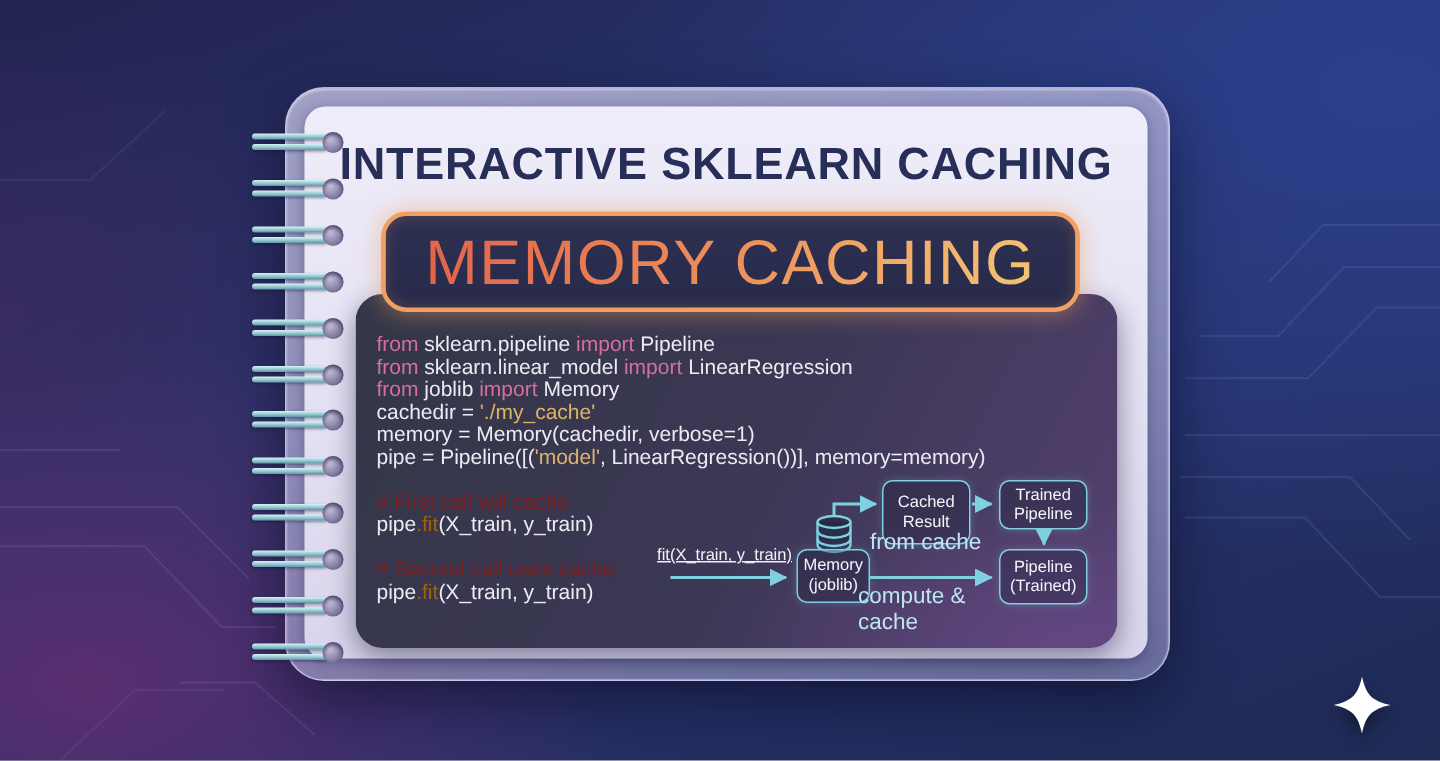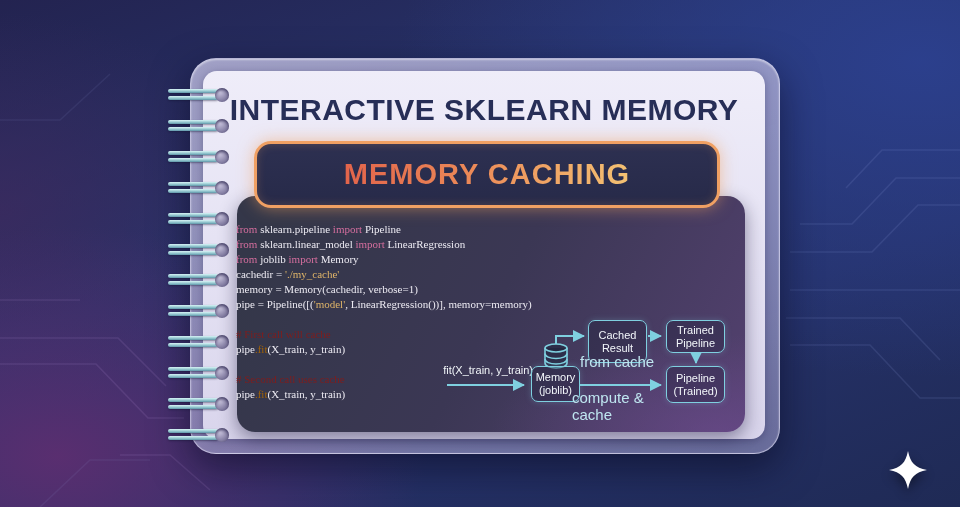--- a/index.html
+++ b/index.html
@@ -44,52 +44,52 @@
   }
   
   .topic-box{
     position:absolute;left:254px;top:141px;width:466px;height:67px;z-index:6;
     box-sizing:border-box;border:3px solid #f0a063;border-radius:17px;
     background:linear-gradient(180deg,#2d3051,#272a49);
     box-shadow:0 0 16px rgba(242,160,92,0.55), inset 0 0 10px rgba(242,160,92,0.22);
     display:flex;align-items:center;justify-content:center;
   }
   .topic-title{
-    font-size:29px;font-weight:bold;letter-spacing:1px;
+    font-size:42px;font-weight:normal;letter-spacing:1px;
     background:linear-gradient(90deg,#e2644b 0%,#ec8a58 45%,#f4c273 100%);
     -webkit-background-clip:text;background-clip:text;color:transparent;
   }
   
   .panel{
     position:absolute;left:237px;top:196px;width:508px;height:236px;z-index:5;
     border-radius:18px;
     background:
       radial-gradient(60% 55% at 95% 100%, rgba(114,77,148,0.55), rgba(114,77,148,0) 75%),
       linear-gradient(118deg,#343749 8%,#3b3754 50%,#544170 100%);
     box-shadow:0 6px 18px rgba(20,15,50,0.45);
   }
   
   .code{
-    position:absolute;left:236px;top:222px;z-index:6;
-    font-family:Liberation Serif, serif;font-size:11px;line-height:15px;
+    position:absolute;left:251px;top:222px;z-index:6;
+    font-family:Liberation Sans, sans-serif;font-size:14px;line-height:15px;
     color:#eceaf2;white-space:pre;
   }
   .tok-kw{color:#d56e9e;} .tok-str{color:#dfb468;} .tok-com{color:#7f1d1d;}
   .tok-fn{color:#a16207;} .tok-txt{color:#eceaf2;}
   
   .dg-box{
     position:absolute;z-index:7;box-sizing:border-box;
     border:1.5px solid #7fd0e0;border-radius:7px;
     background:rgba(22,28,50,0.30);
     color:#f2f6fa;font-size:11px;line-height:1.18;text-align:center;
     display:flex;flex-direction:column;justify-content:center;
     box-shadow:0 0 6px rgba(127,208,224,0.25);
   }
   .dg-label{position:absolute;z-index:7;color:#bfe6f0;font-size:15px;text-align:left;}
-  .dg-call{position:absolute;z-index:7;color:#f0f4f8;font-size:11px;text-align:right;}
+  .dg-call{position:absolute;z-index:7;color:#f0f4f8;font-size:11px;text-align:center;text-decoration:underline;}
   .dg-svg{position:absolute;left:440px;top:315px;z-index:6;}
   
   .sparkle{position:absolute;left:888px;top:450px;z-index:8;filter:drop-shadow(0 5px 6px rgba(0,0,0,0.45));}
 </style>
 </head>
 <body>
 
 <svg class="traces" width="960" height="507" viewBox="0 0 960 507">
   <g fill="none" stroke="#93a0e0" stroke-opacity="0.14" stroke-width="1.5">
     <polyline points="960,150 882,150 846,188"></polyline>
@@ -170,21 +170,21 @@
       <div class="wire w2"></div>
       <div class="hole"></div>
     </div>
     <div class="ring" style="top: 427px;">
       <div class="wire w1"></div>
       <div class="wire w2"></div>
       <div class="hole"></div>
     </div>
   </div>
 
-<div class="series-title">INTERACTIVE SKLEARN MEMORY</div>
+<div class="series-title">INTERACTIVE SKLEARN CACHING</div>
 <div class="topic-box">
   <span class="topic-title">MEMORY CACHING</span>
 </div>
 
 <div class="panel"></div>
 
 <div class="code"><div><span class="tok-kw">from</span><span class="tok-txt"> sklearn.pipeline </span><span class="tok-kw">import</span><span class="tok-txt"> Pipeline</span></div><div><span class="tok-kw">from</span><span class="tok-txt"> sklearn.linear_model </span><span class="tok-kw">import</span><span class="tok-txt"> LinearRegression</span></div><div><span class="tok-kw">from</span><span class="tok-txt"> joblib </span><span class="tok-kw">import</span><span class="tok-txt"> Memory</span></div><div><span class="tok-txt">cachedir = </span><span class="tok-str">'./my_cache'</span></div><div><span class="tok-txt">memory = Memory(cachedir, verbose=1)</span></div><div><span class="tok-txt">pipe = Pipeline([(</span><span class="tok-str">'model'</span><span class="tok-txt">, LinearRegression())], memory=memory)</span></div><div>&nbsp;</div><div><span class="tok-com"># First call will cache</span></div><div><span class="tok-txt">pipe</span><span class="tok-fn">.fit</span><span class="tok-txt">(X_train, y_train)</span></div><div>&nbsp;</div><div><span class="tok-com"># Second call uses cache</span></div><div><span class="tok-txt">pipe</span><span class="tok-fn">.fit</span><span class="tok-txt">(X_train, y_train)</span></div></div>
 
 <svg class="dg-svg" width="300" height="100" viewBox="0 0 300 100">
   <defs>

